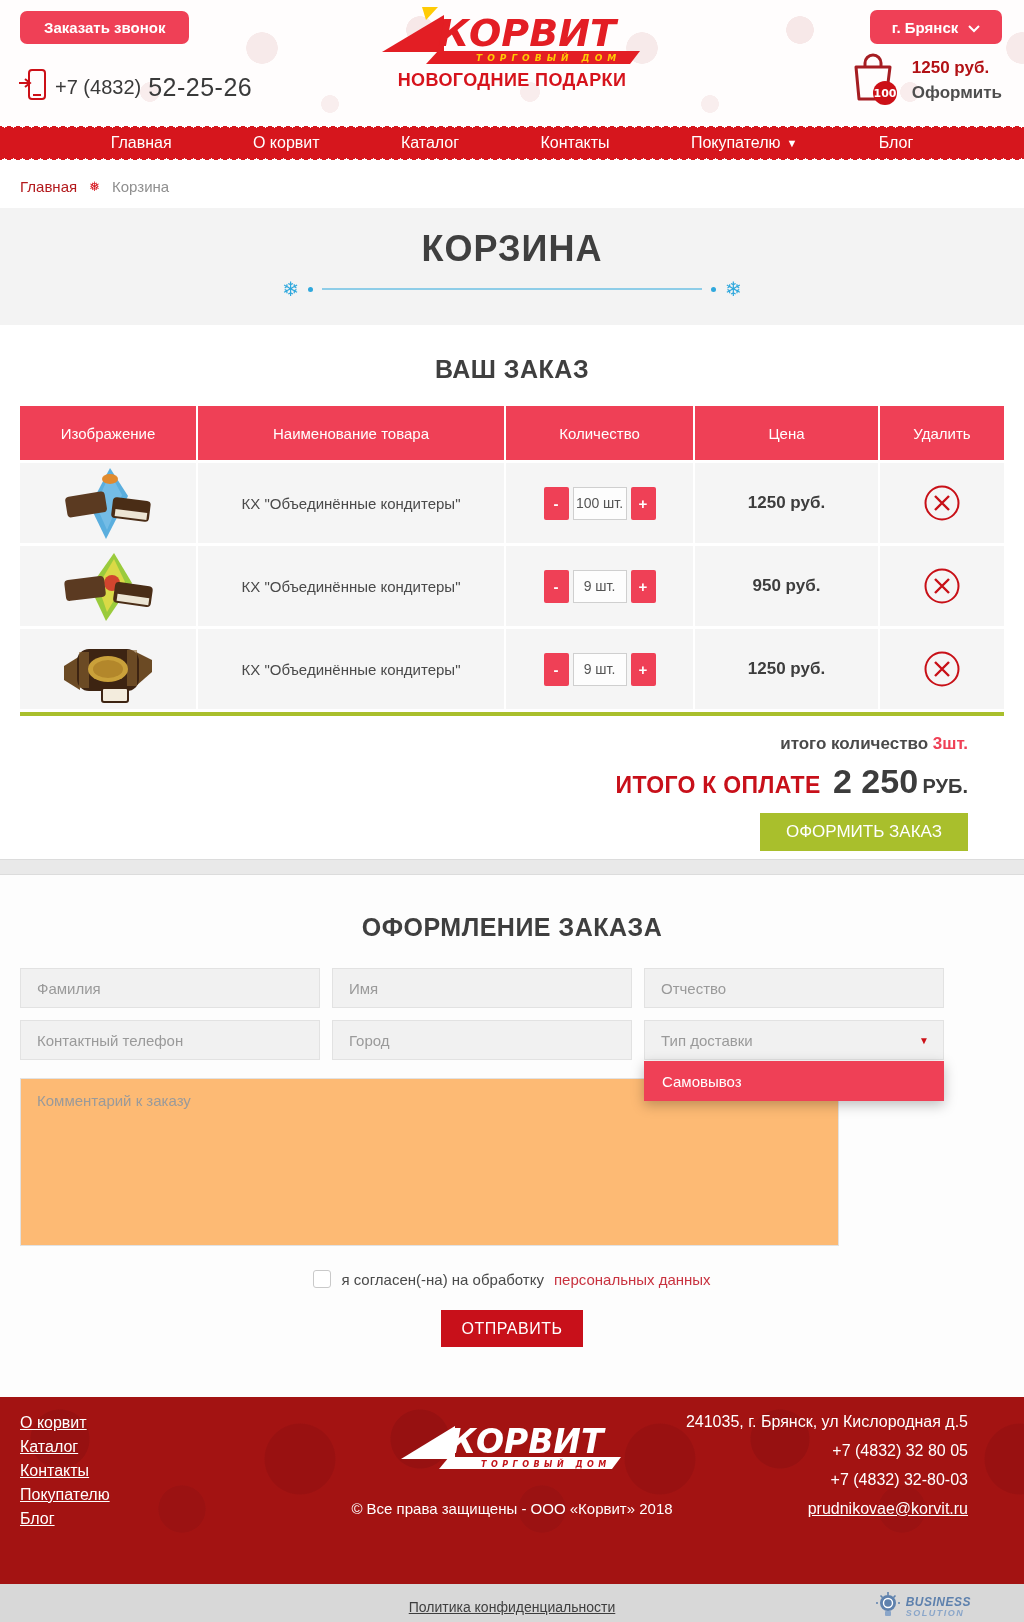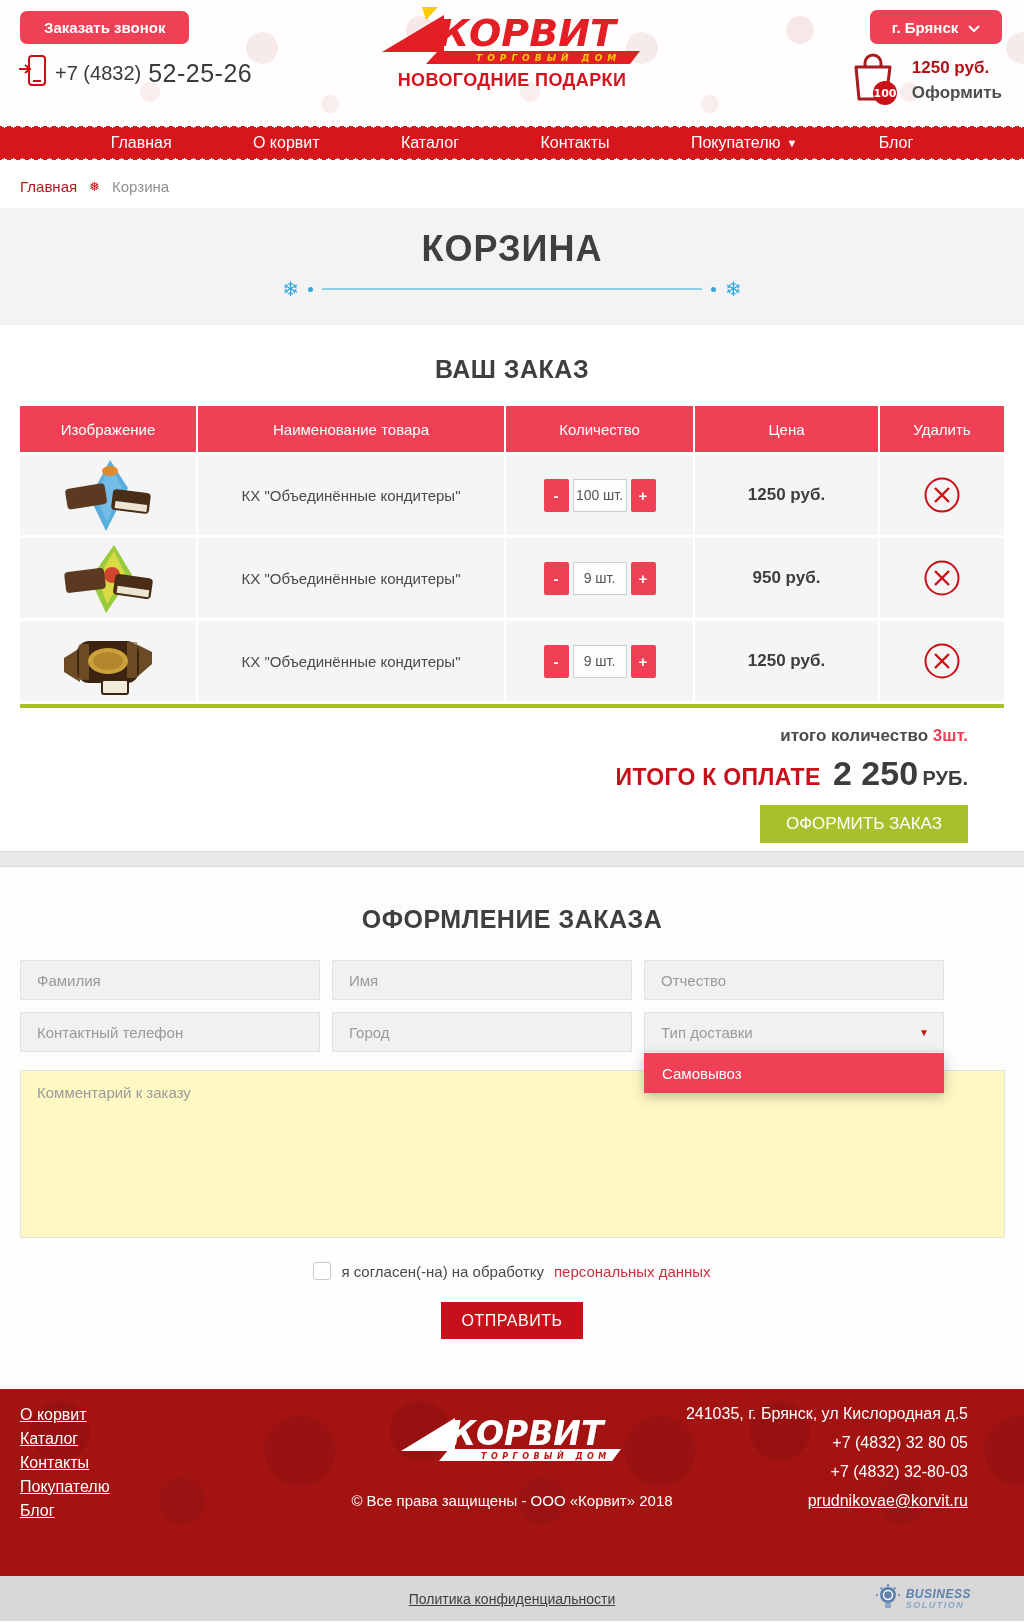--- a/index.html
+++ b/index.html
@@ -19,21 +19,21 @@
       radial-gradient(circle 16px at 262px 48px, #f7eaea 97%, transparent),
       radial-gradient(circle  9px at 330px 104px,#f9eeee 97%, transparent);
     background-size: 380px 122px;
   }
   .btn-pink {
     background: #ef4056; color: #fff; border: none; border-radius: 7px;
     font-size: 15px; font-weight: bold; cursor: pointer;
     font-family: inherit;
   }
   .call-btn { position: absolute; left: 20px; top: 11px; padding: 8px 24px; }
-  .phone-block { position: absolute; left: 18px; top: 54px; display: flex; align-items: center; gap: 7px; }
+  .phone-block { position: absolute; left: 18px; top: 68px; display: flex; align-items: center; gap: 7px; }
   .phone-pre { font-size: 20px; color: #3a3a3a; }
   .phone-num { font-size: 25px; color: #3a3a3a; letter-spacing: .5px; }
   .logo-wrap { position: absolute; left: 50%; top: 7px; transform: translateX(-50%); width: 280px; text-align: center; }
   .logo-sub { margin-top: 1px; font-size: 18px; font-weight: bold; color: #d6131c; letter-spacing: .4px; }
   .city-btn { position: absolute; right: 22px; top: 10px; width: 132px; height: 34px;
     display: flex; align-items: center; justify-content: center; gap: 10px; }
   .cart-widget { position: absolute; right: 22px; top: 50px; display: flex; align-items: center; gap: 12px; }
   .cart-texts { text-align: left; }
   .cart-total { font-size: 17px; font-weight: bold; color: #b21115; line-height: 25px; }
   .cart-checkout { font-size: 17px; color: #4e4e4e; line-height: 25px; text-decoration: none; display: block; cursor: pointer; font-weight: bold; }
@@ -60,21 +60,21 @@
   .snow-blue { color: #2fa8dd; font-size: 20px; line-height: 1; }
   .div-dot { width: 5px; height: 5px; border-radius: 50%; background: #2fa8dd; }
   .div-line { width: 380px; height: 2px; background: #8ecde8; }
 
   
   .cart-sec { background: #fff; padding: 0 20px 8px; }
   .sec-heading { padding-top: 30px; text-align: center; font-size: 25px; font-weight: bold; color: #3f3f3f; letter-spacing: .5px; }
   .ctable { margin-top: 22px; }
   .crow { display: grid; grid-template-columns: 176px 306px 187px 183px 1fr; gap: 2px; }
   .crow + .crow { margin-top: 3px; }
-  .th { background: #ef4056; color: #fff; font-size: 15px; height: 46px; display: flex; align-items: center; justify-content: center; }
+  .th { background: #ef4056; color: #fff; font-size: 15px; height: 54px; display: flex; align-items: center; justify-content: center; }
   .td { background: #f5f5f5; height: 80px; display: flex; align-items: center; justify-content: center; }
   .prod-name { font-size: 15px; color: #4a4a4a; }
   .price { font-size: 17px; font-weight: bold; color: #3d3d3d; }
   .stepper { display: flex; align-items: center; gap: 4px; }
   .step-btn { width: 25px; height: 33px; background: #ef4056; color: #fff; border: none; font-size: 15px; font-weight: bold; cursor: pointer; border-radius: 2px; font-family: inherit; }
   .qty-input { width: 54px; height: 33px; border: 1px solid #cfcfcf; background: #fdfdfd; text-align: center; font-size: 14px; color: #555; font-family: inherit; }
   .del-btn { background: none; border: none; cursor: pointer; padding: 0; line-height: 0; }
   .greenbar { height: 4px; background: #a9bf2c; margin-top: 3px; }
   .totals { text-align: right; padding-right: 36px; }
   .tot-qty { margin-top: 18px; font-size: 17px; font-weight: bold; color: #4a4a4a; text-align: right; }
@@ -93,21 +93,21 @@
   .fgrid { margin: 26px 20px 0; display: grid; grid-template-columns: repeat(3, 300px); column-gap: 24px; row-gap: 18px; gap: 12px; }
   .field { height: 40px; background: #f1f1f1; border: 1px solid #e2e2e2; display: flex; align-items: center; padding: 0 16px; position: relative; }
   .field input { width: 100%; border: none; background: transparent; font-size: 15px; color: #555; outline: none; font-family: inherit; }
   .field input::placeholder, .comment-area::placeholder { color: #9a9a9a; opacity: 1; }
   .select-label { font-size: 15px; color: #9a9a9a; }
   .select-arrow { position: absolute; right: 14px; color: #cc1017; font-size: 10px; }
   .dropdown { position: absolute; top: calc(100% + 2px); left: -1px; right: -1px; background: #fff; box-shadow: 0 4px 12px rgba(0,0,0,.25); z-index: 9; }
   .dd-opt { height: 40px; display: flex; align-items: center; padding-left: 18px; font-size: 15px; cursor: pointer; }
   .dd-opt.sel { background: #ef4056; color: #fff; }
   .dd-opt.plain { background: #fff; color: #9a9a9a; }
-  .comment-area { display: block; margin: 18px 19px 0 20px; width: 985px; height: 168px; background: #fef9c3; border: 1px solid #e2e2e2; padding: 13px 16px; font-size: 15px; color: #555; resize: none; outline: none; font-family: inherit; }
+  .comment-area { display: block; margin: 18px 19px 0 20px; width: 819px; height: 168px; background: #fdba74; border: 1px solid #e2e2e2; padding: 13px 16px; font-size: 15px; color: #555; resize: none; outline: none; font-family: inherit; }
   .consent { margin-top: 24px; display: flex; align-items: center; justify-content: center; gap: 10px; font-size: 15px; color: #4a4a4a; }
   .checkbox { width: 18px; height: 18px; border: 1px solid #c9c9c9; border-radius: 3px; background: #fff; cursor: pointer; flex: none; }
   .consent a { color: #c8323f; cursor: pointer; }
   .submit-btn { display: block; margin: 22px auto 0; background: #c8101a; color: #fff; border: none; font-size: 16px; width: 142px; height: 37px; cursor: pointer; letter-spacing: .5px; font-family: inherit; }
 
   
   .footer { position: relative; height: 187px; color: #fff;
     background-color: #a31312;
     background-image:
       radial-gradient(circle 30px at 60px 42px,  #971111 97%, transparent),

